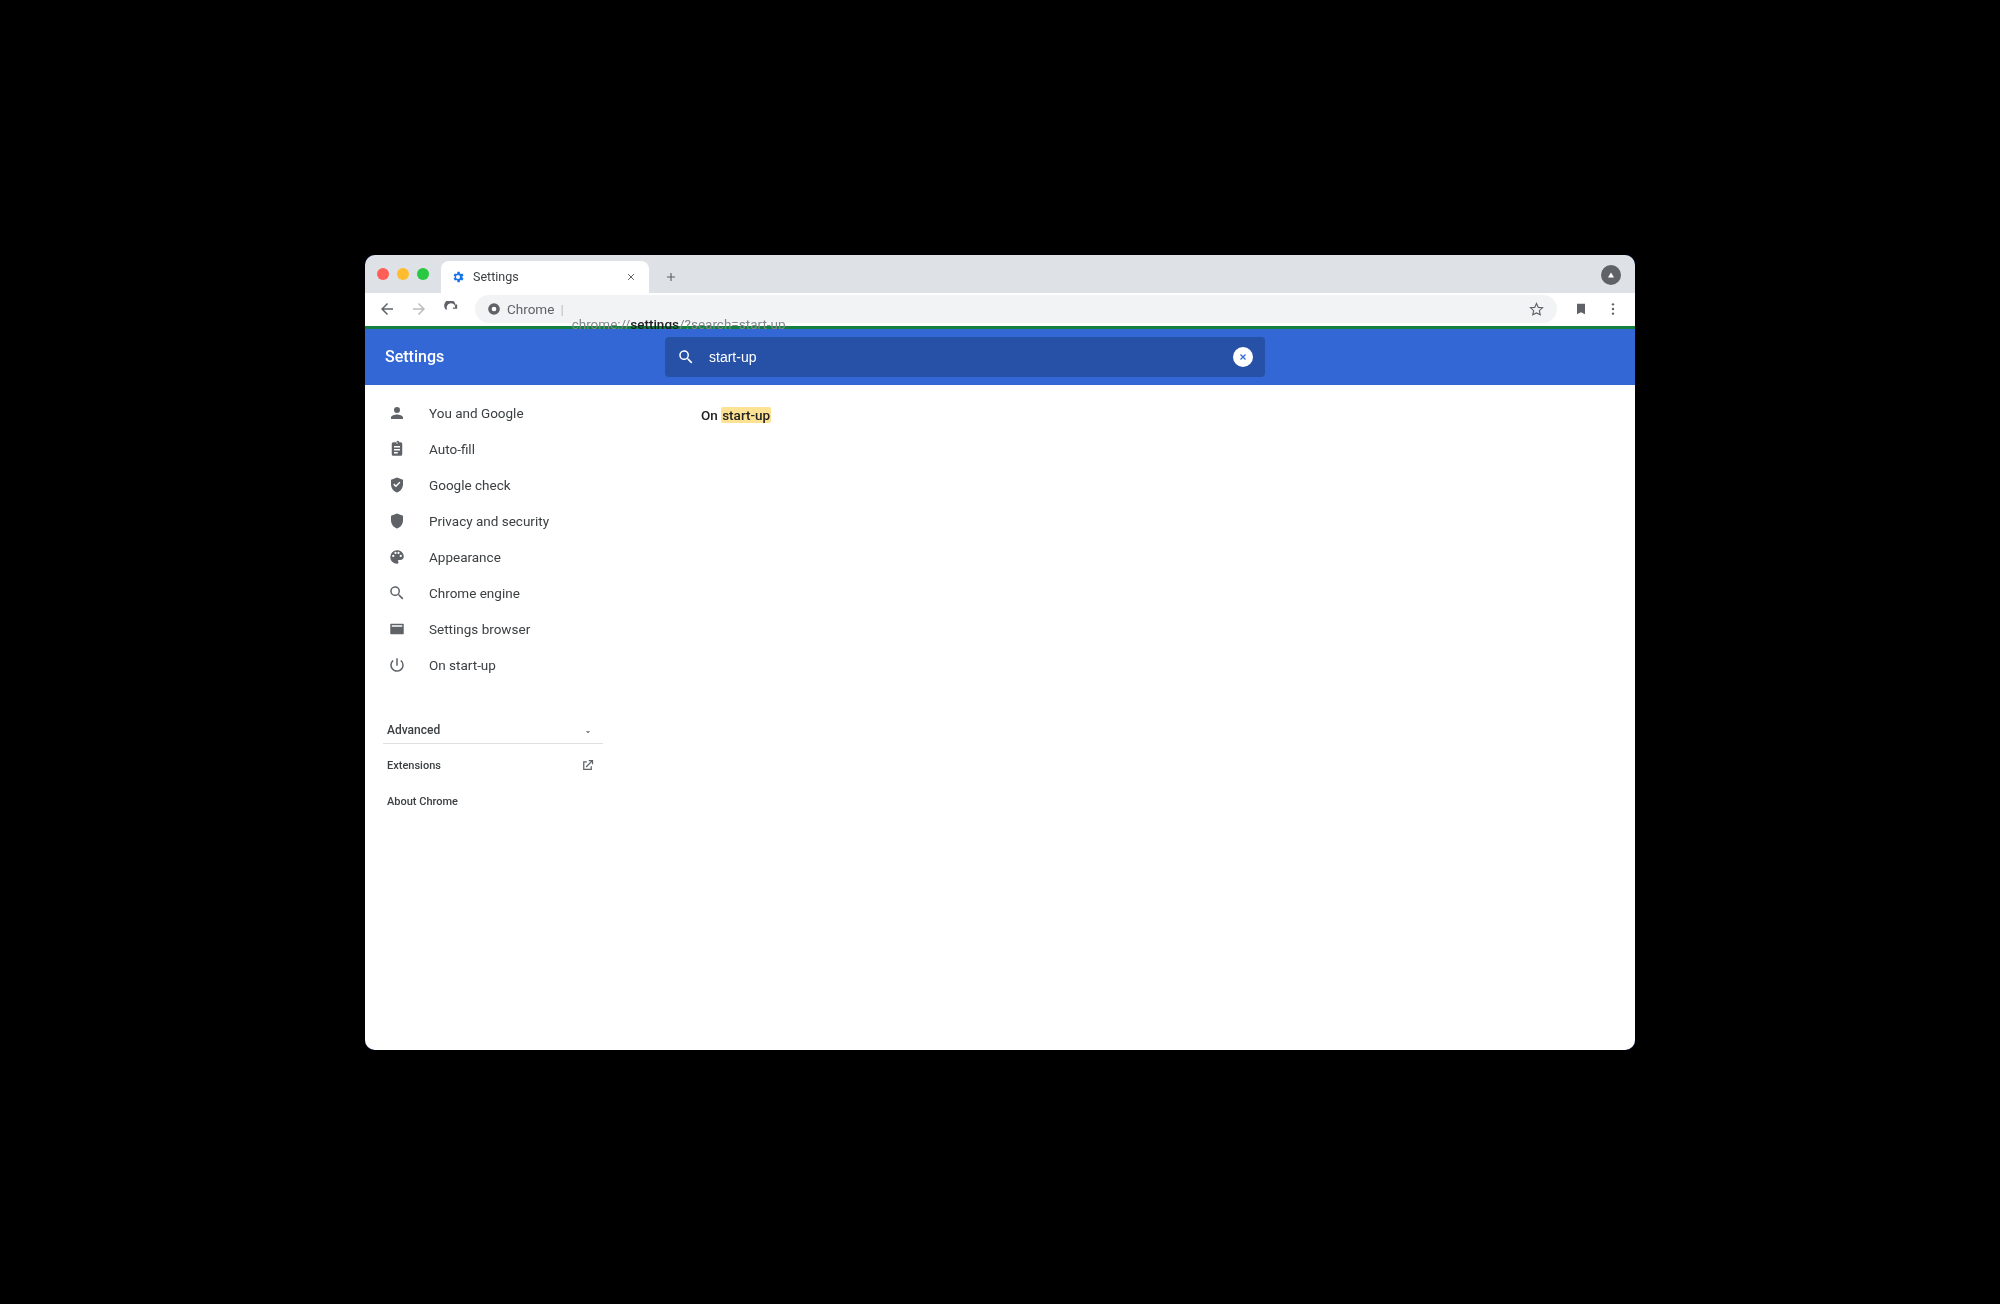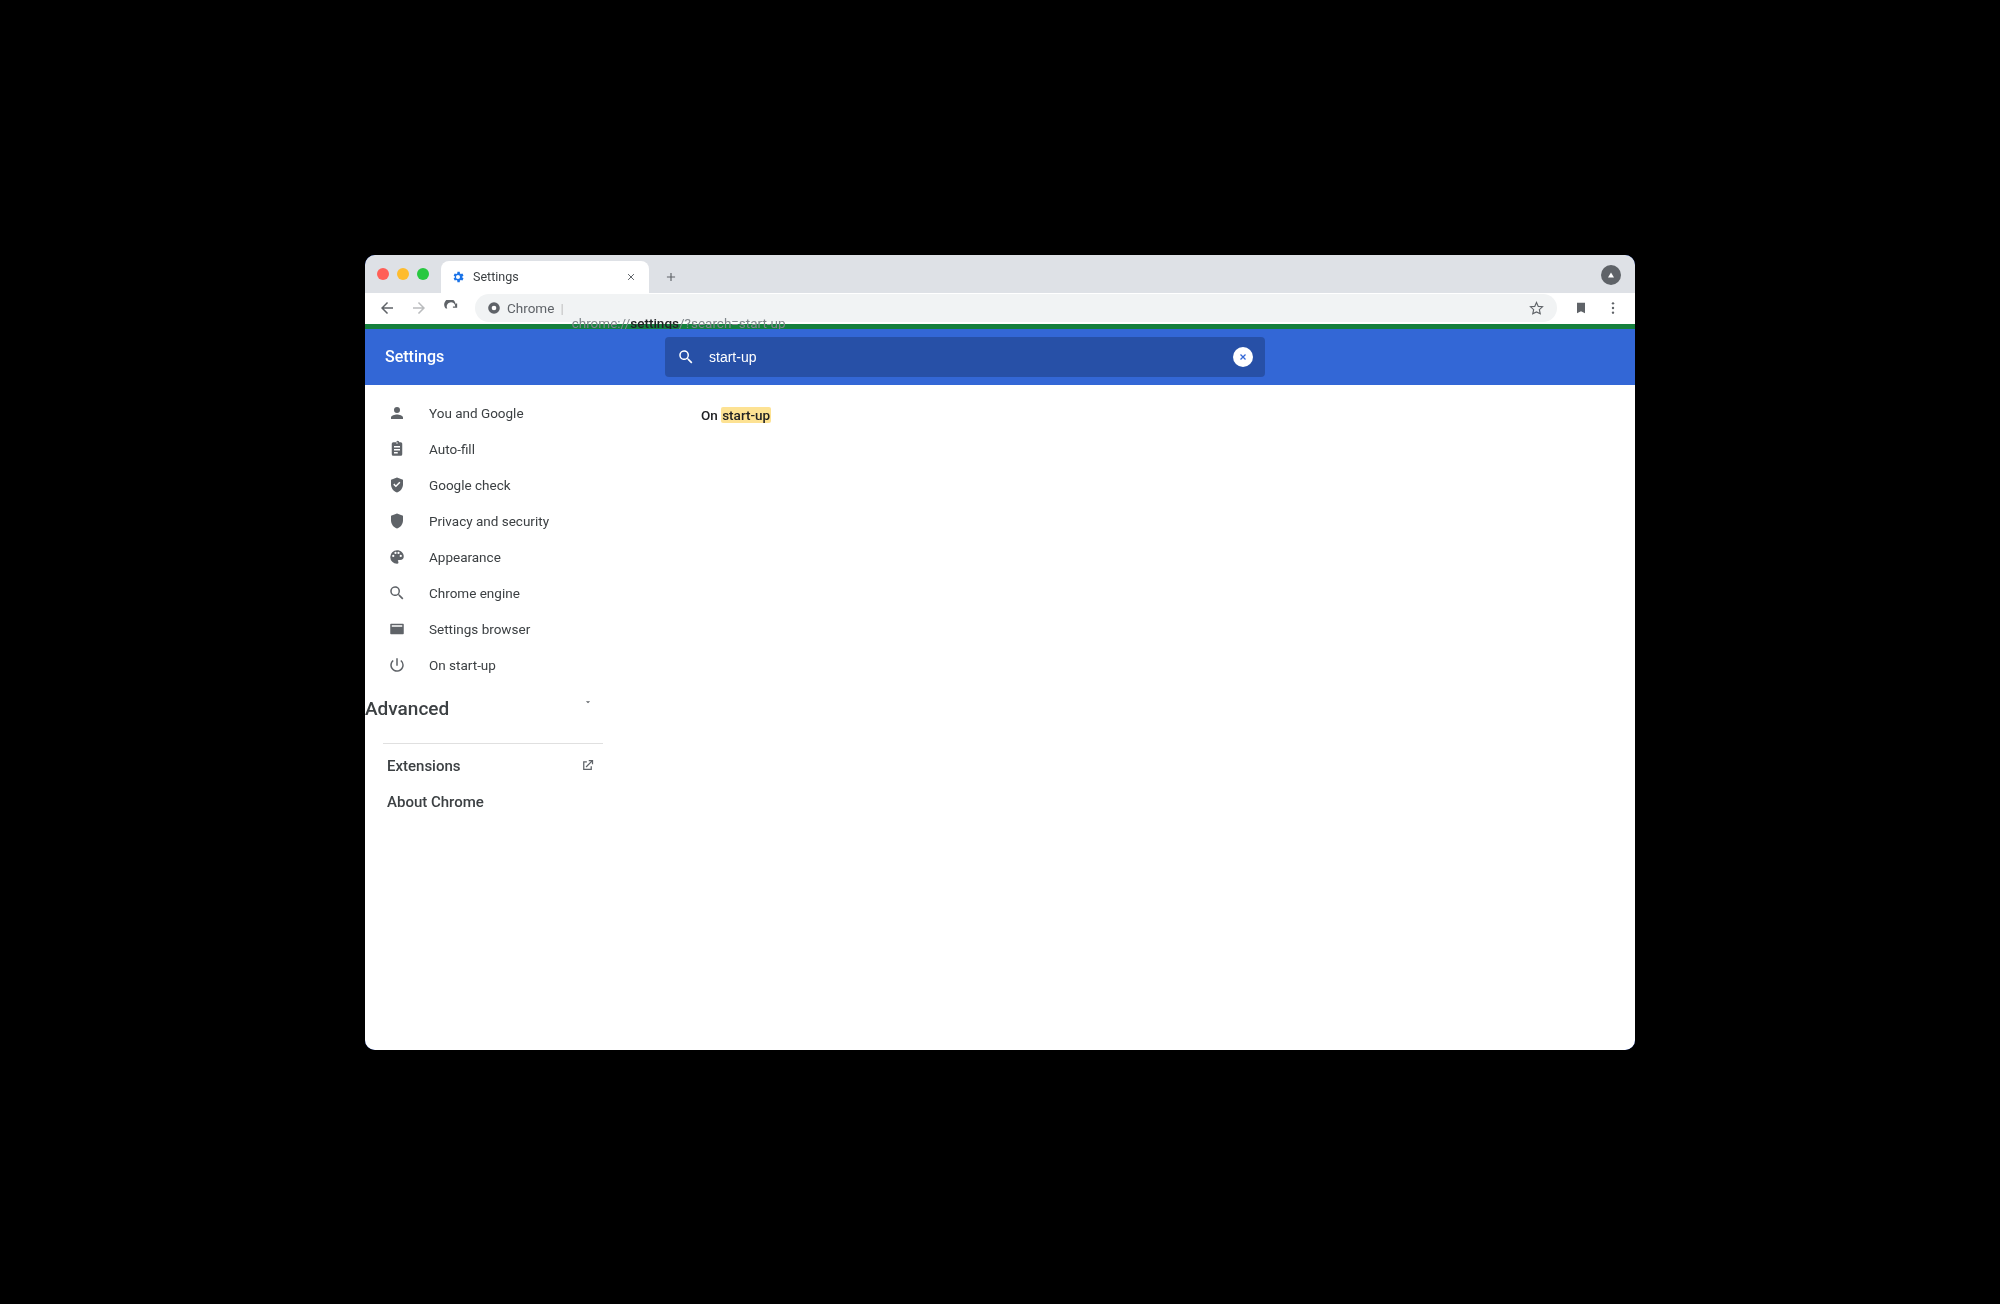--- a/index.html
+++ b/index.html
@@ -81,21 +81,21 @@
     position:absolute; right:14px; top:10px;
     width:20px;height:20px;border-radius:50%;
     background:#5f6368;display:flex;align-items:center;justify-content:center;
   }
   .incognito svg { fill:#fff; }
 
   
   .toolbar {
     height: 36px;
     background:#fff;
-    border-bottom:5px solid #15803d;
+    border-bottom:3px solid #15803d;
     display:flex;
     align-items:center;
     padding:0 8px;
     gap:4px;
   }
   .navbtn {
     width:28px;height:28px;display:flex;align-items:center;justify-content:center;
     color:#5f6368;border-radius:50%;
   }
   .navbtn.disabled { color:#babcbe; }
@@ -174,29 +174,29 @@
     display:flex;align-items:center;
     padding-left:22px;
     gap:22px;
     cursor:pointer;
     color:#3c4043;
   }
   .nav-item .icon { width:20px;display:flex;justify-content:center;color:#5f6368; }
   .nav-item .label { font-weight:400; }
   .nav-sep { height:14px; }
   .nav-adv {
-    height:40px;display:flex;align-items:flex-start;
-    justify-content:space-between;padding-right:28px;
-    color:#3c4043;font-weight:500;font-size:19px;cursor:pointer;
+    height:40px;display:flex;align-items:flex-end;
+    padding-left:22px;justify-content:space-between;padding-right:28px;
+    color:#3c4043;font-weight:500;font-size:12px;cursor:pointer;
   }
   .nav-divider { border-top:1px solid #e0e0e0; margin:6px 18px 4px 18px; }
   .nav-link {
     height:36px;display:flex;align-items:center;padding-left:22px;
     justify-content:space-between;padding-right:26px;
-    color:#3c4043;font-weight:500;font-size:15px;cursor:pointer;
+    color:#3c4043;font-weight:500;font-size:11px;cursor:pointer;
   }
 
   .main {
     flex:1;
     padding:22px 0 0 80px;
   }
   .section-heading {
     font-size:13.5px;color:#202124;font-weight:500;margin-bottom:14px;
   }
   .section-heading .hl {

